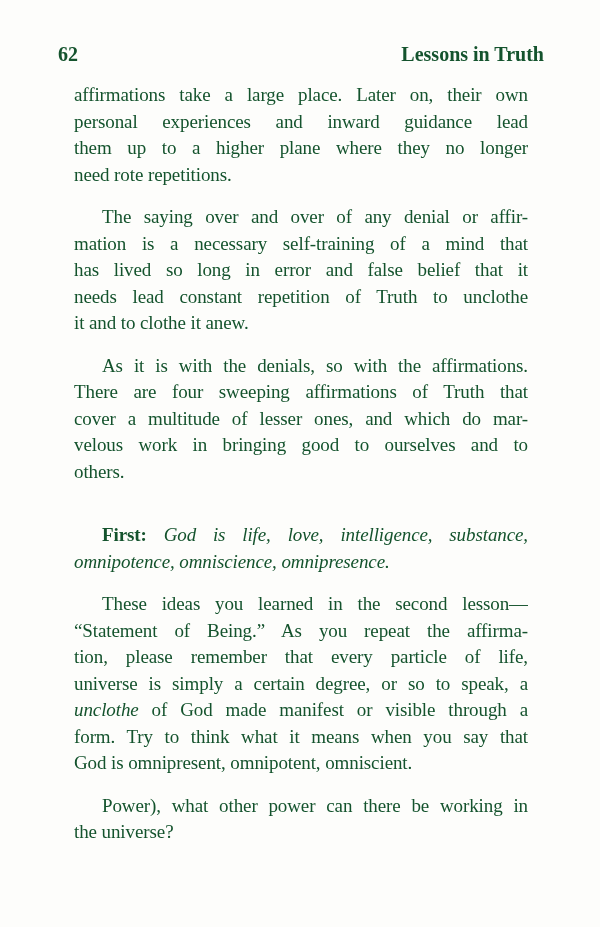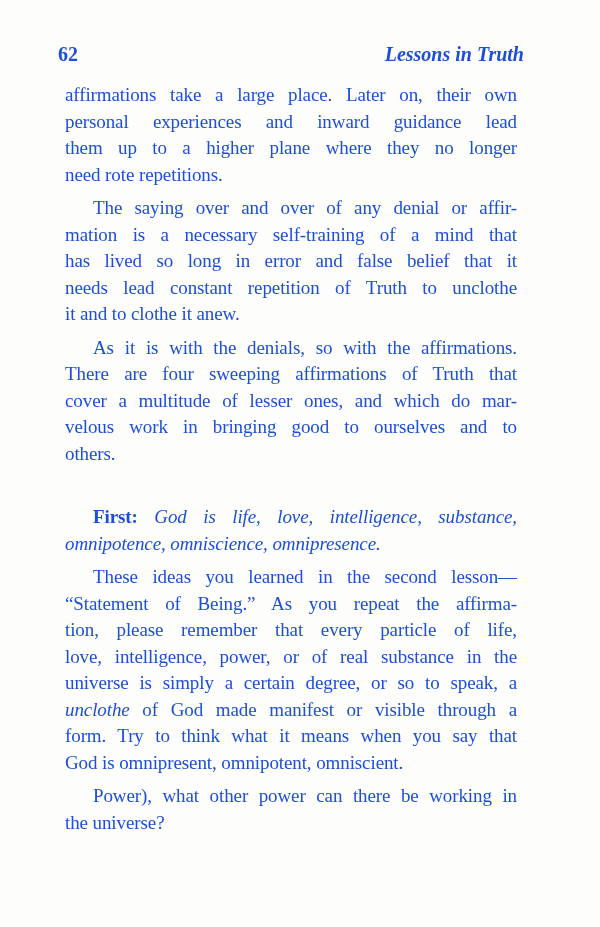--- a/index.html
+++ b/index.html
@@ -7,44 +7,43 @@
     padding: 0;
     background: #e9e7e2;
   }
   .page {
     position: relative;
     width: 600px;
     height: 927px;
     margin: 0 auto;
     background: #fdfdfb;
     box-sizing: border-box;
-    padding: 42px 76px 0 58px;
+    padding: 42px 56px 0 58px;
     font-family: "Liberation Serif", "DejaVu Serif", serif;
-    color: #1d4ed8;
+    color: #14532d;
     overflow: hidden;
   }
   .header {
     display: flex;
     justify-content: space-between;
     align-items: baseline;
     margin-bottom: 16px;
   }
   .page-num {
     font-weight: bold;
     font-size: 20px;
     line-height: 24px;
   }
   .running-title {
     font-weight: bold;
-    font-style: italic;
     font-size: 20px;
     line-height: 24px;
   }
   .text-body { }
-  .para { margin: 7px; }
+  .para { margin: 16px; }
   .para.gap-before { margin-top: 37px; }
   .line {
     font-size: 19px;
     line-height: 26.5px;
     letter-spacing: -0.1px;
     white-space: nowrap;
     overflow: hidden;
     text-align: justify;
     text-align-last: justify;
   }
@@ -87,21 +86,20 @@
         <div class="line last"><span>others.</span></div>
       </div>
       <div class="para indent gap-before">
         <div class="line"><span class="r-b">First:</span><span class="r-i"> God is life, love, intelligence, substance,</span></div>
         <div class="line last"><span class="r-i">omnipotence, omniscience, omnipresence.</span></div>
       </div>
       <div class="para indent">
         <div class="line"><span>These ideas you learned in the second lesson—</span></div>
         <div class="line"><span>“Statement of Being.” As you repeat the affirma-</span></div>
         <div class="line"><span>tion, please remember that every particle of life,</span></div>
-        <div class="line"><span>love, intelligence, power, or of real substance in the</span></div>
         <div class="line"><span>universe is simply a certain degree, or so to speak, a</span></div>
         <div class="line"><span class="r-i">unclothe</span><span> of God made manifest or visible through a</span></div>
         <div class="line"><span>form. Try to think what it means when you say that</span></div>
         <div class="line last"><span>God is omnipresent, omnipotent, omniscient.</span></div>
       </div>
       <div class="para indent">
         <div class="line"><span>Power), what other power can there be working in</span></div>
         <div class="line last"><span>the universe?</span></div>
       </div>
     </div>

